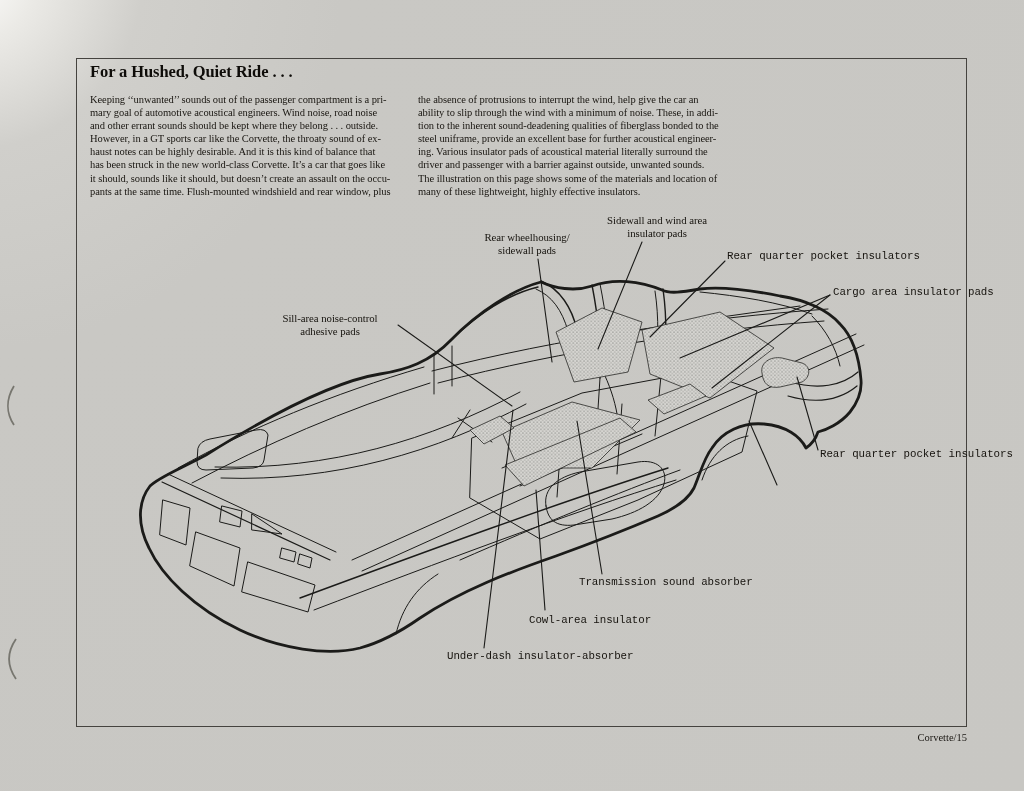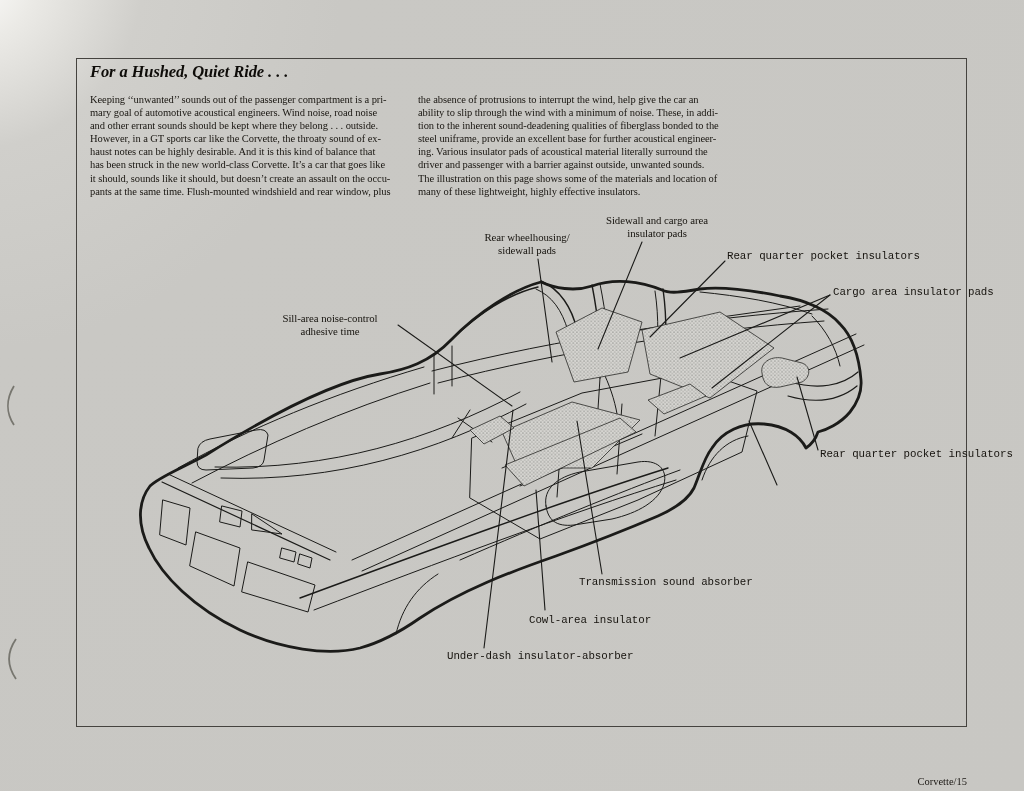--- a/index.html
+++ b/index.html
@@ -9,36 +9,35 @@
     font-family:"Liberation Serif","DejaVu Serif",serif;color:#17140f;
   }
   .box{
     position:absolute;left:76px;top:58px;width:889px;height:667px;
     border:1.5px solid #45433f;background:transparent;
   }
   .title{
     position:absolute;left:90px;top:62px;margin:0;
     font-size:16.5px;font-weight:bold;letter-spacing:-0.1px;color:#0e0c09;
     white-space:pre;
-    font-style:italic;
   }
   .col{
     position:absolute;top:93px;font-size:10.5px;line-height:13.1px;
     letter-spacing:-0.08px;white-space:pre;color:#191611;
   }
   .col.l{left:90px;}
   .col.r{left:418px;}
   .lbl{
     position:absolute;font-size:10.8px;line-height:13.2px;white-space:pre;
     text-align:center;color:#16130e;letter-spacing:-0.05px;
   }
   .lbl.la{text-align:left;font-family:Liberation Mono, monospace;}
   .pageno{
     position:absolute;left:847px;top:732px;width:120px;text-align:right;
-    font-size:10.5px;color:#1b1814;white-space:pre;margin-top:44px;
+    font-size:10.5px;color:#1b1814;white-space:pre;
   }
   svg.art{position:absolute;left:0;top:0;pointer-events:none;}
 </style>
 </head>
 <body>
 
 <div class="scan">
 
   <div class="box"></div>
 
@@ -182,28 +181,28 @@
       <line x1="830" y1="295" x2="712" y2="388"></line>
       <line x1="398" y1="325" x2="512" y2="406"></line>
       <line x1="818" y1="450" x2="797" y2="377"></line>
       <line x1="777" y1="485" x2="749" y2="421"></line>
       <line x1="602" y1="574" x2="577" y2="421"></line>
       <line x1="545" y1="610" x2="536" y2="490"></line>
       <line x1="484" y1="648" x2="513" y2="410"></line>
     </g>
   </svg>
 
-  <div class="lbl" style="left:587px;top:214px;width:140px">Sidewall and cargo area
+  <div class="lbl" style="left:587px;top:214px;width:140px">Sidewall and wind area
 insulator pads</div>
   <div class="lbl" style="left:462px;top:231px;width:130px">Rear wheelhousing/
 sidewall pads</div>
   <div class="lbl la" style="left:727px;top:250px">Rear quarter pocket insulators</div>
   <div class="lbl la" style="left:833px;top:286px">Cargo area insulator pads</div>
   <div class="lbl" style="left:262px;top:312px;width:136px">Sill-area noise-control
-adhesive time</div>
+adhesive pads</div>
   <div class="lbl la" style="left:820px;top:448px">Rear quarter pocket insulators</div>
   <div class="lbl la" style="left:579px;top:576px">Transmission sound absorber</div>
   <div class="lbl la" style="left:529px;top:614px">Cowl-area insulator</div>
   <div class="lbl la" style="left:447px;top:650px">Under-dash insulator-absorber</div>
 
   <div class="pageno">Corvette/15</div>
 
 </div>
 
 </body></html>

